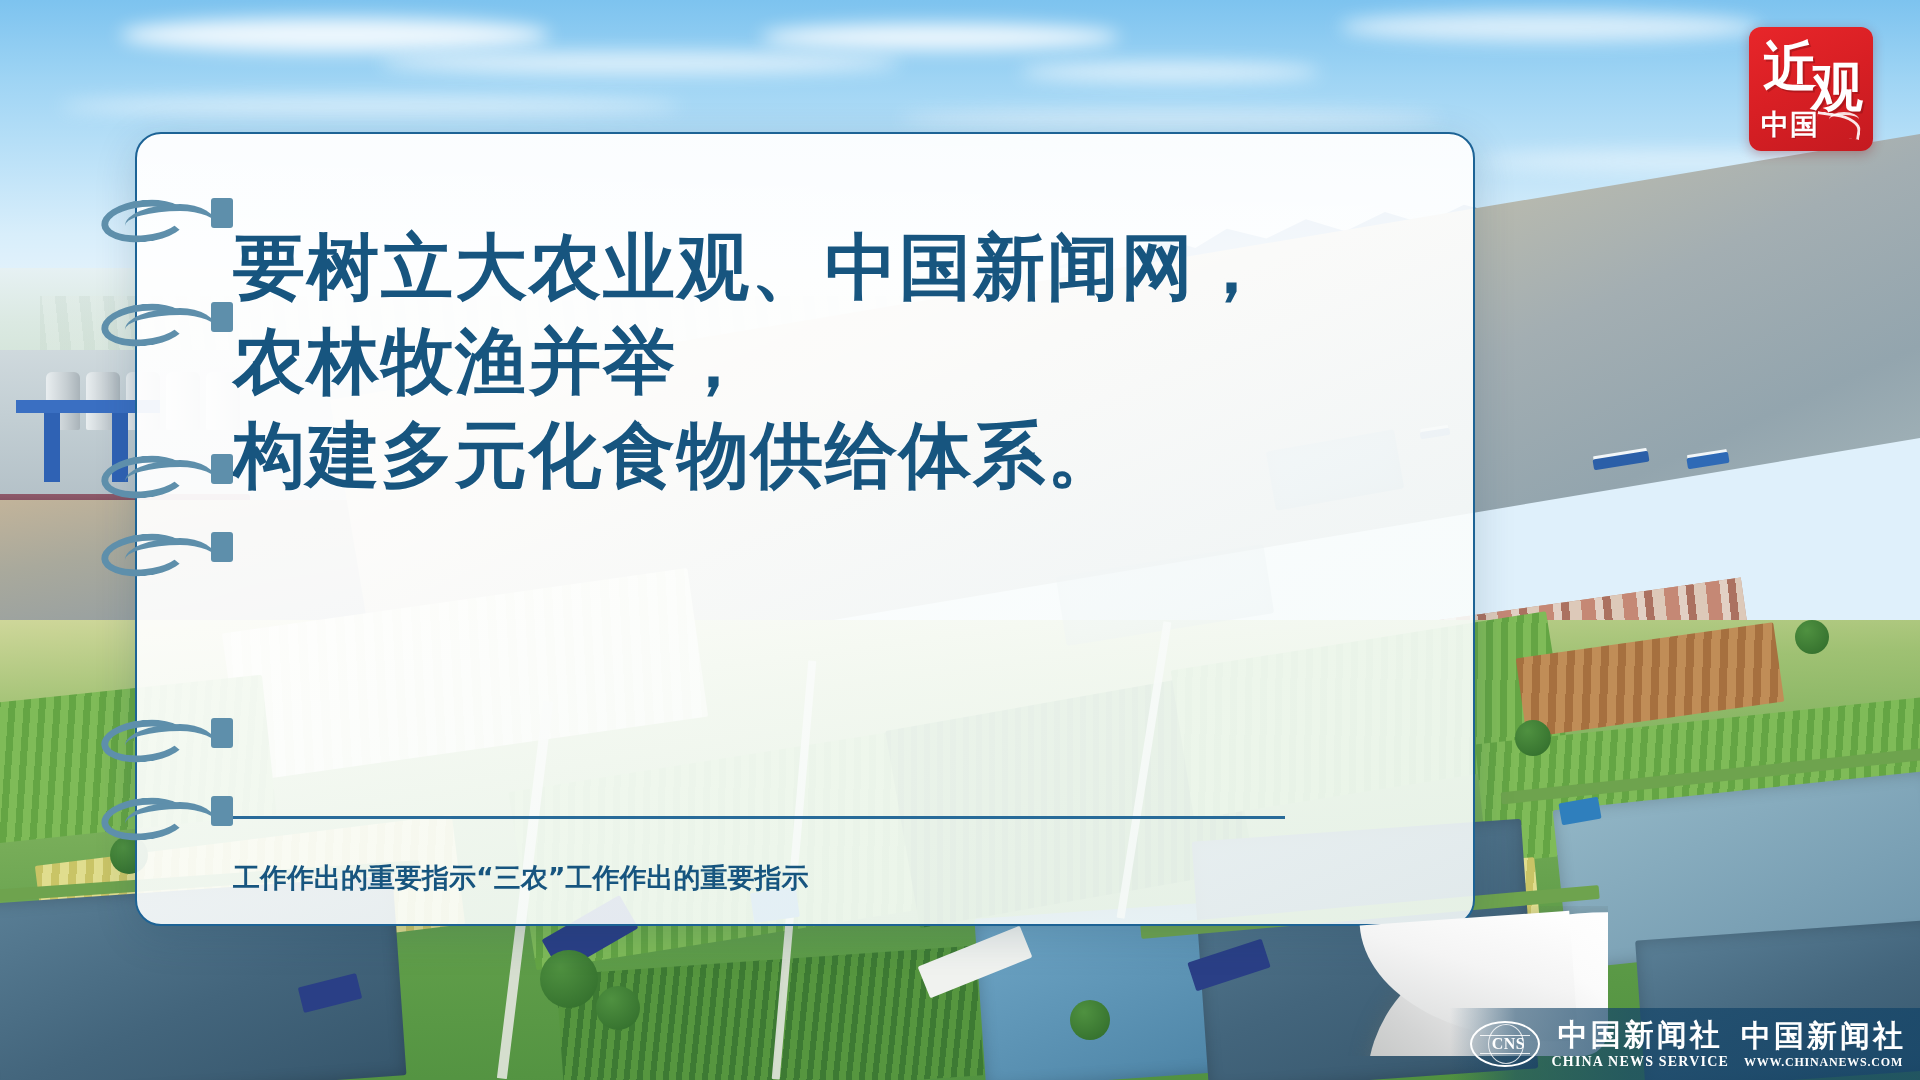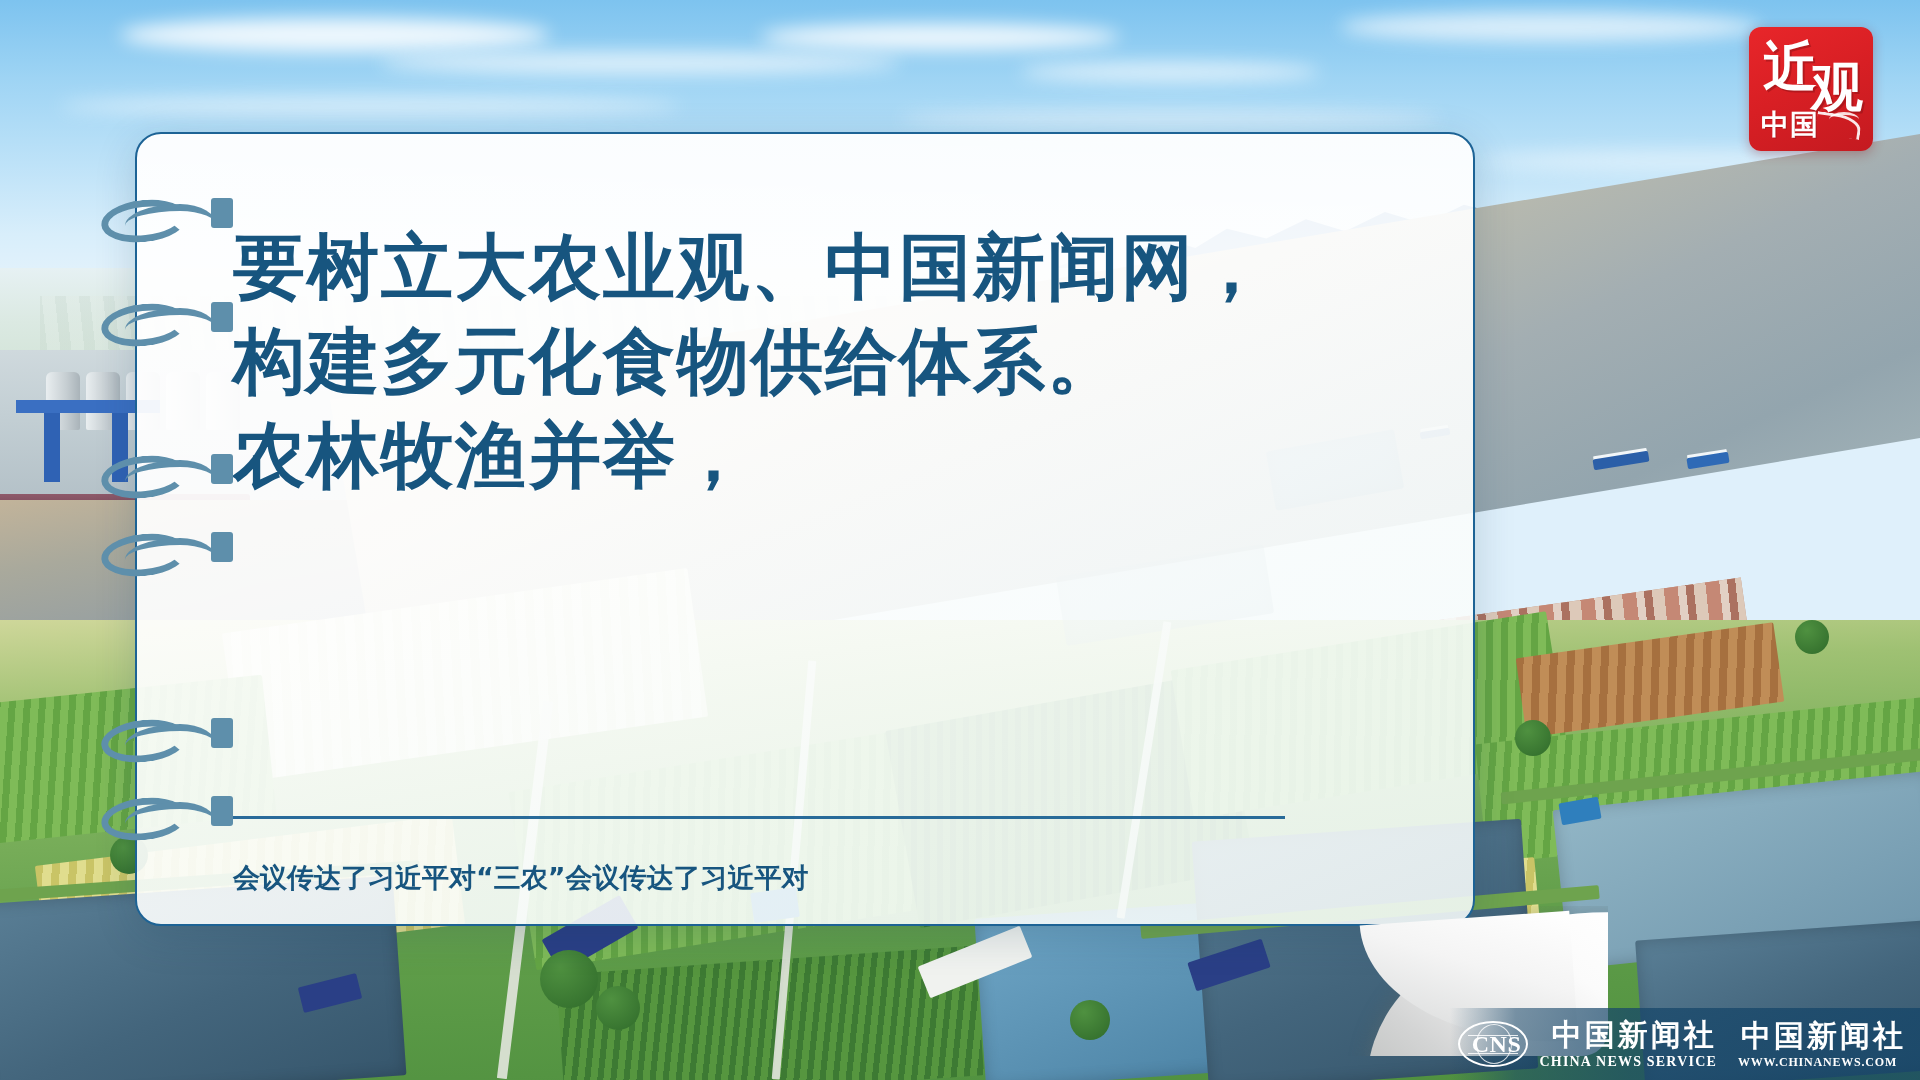--- a/index.html
+++ b/index.html
@@ -213,25 +213,25 @@
   .cns-globe{
     position:relative;width:66px;height:42px;border:2px solid #fff;border-radius:50%;
     display:flex;align-items:center;justify-content:center;flex:0 0 auto;
   }
   .cns-globe:before,.cns-globe:after{
     content:"";position:absolute;left:8px;right:8px;top:50%;height:0;border-top:1.5px solid rgba(255,255,255,.85);
   }
   .cns-globe:before{transform:translateY(-9px);}
   .cns-globe:after{transform:translateY(9px);}
   .cns-globe .meridian{position:absolute;top:1px;bottom:1px;left:50%;width:34px;margin-left:-17px;border:1.5px solid rgba(255,255,255,.8);border-radius:50%;}
-  .cns-globe .txt{position:relative;color:#fff;font-weight:700;font-size:24px;letter-spacing:.5px;z-index:2;
+  .cns-globe .txt{position:relative;color:#fff;font-weight:700;font-size:16px;letter-spacing:.5px;z-index:2;
     font-family:"Liberation Serif","DejaVu Serif",serif;background:rgba(22,70,105,.0);padding:0 2px;margin-left:8px;}
   .brand-block{display:flex;flex-direction:column;align-items:center;line-height:1;}
   .brand-cn{color:#fff;font-size:30px;font-weight:700;letter-spacing:3px;
-    font-family:"DejaVu Serif","Liberation Serif",serif;margin-left:12px;}
+    font-family:"DejaVu Serif","Liberation Serif",serif;}
   .brand-en{color:#fff;font-size:14px;font-weight:700;letter-spacing:1.2px;margin-top:5px;
     font-family:Liberation Serif, serif;}
   .brand-en.small{font-size:12px;letter-spacing:.8px;}
 </style>
 </head>
 <body>
 
 <div id="stage">
 
   <div class="bg">
@@ -309,28 +309,28 @@
     <div class="tree" style="left:596px;top:986px;width:44px;height:44px"></div>
     <div class="tree" style="left:1070px;top:1000px;width:40px;height:40px"></div>
     <div class="tree" style="left:1515px;top:720px;width:36px;height:36px"></div>
     <div class="tree" style="left:1795px;top:620px;width:34px;height:34px"></div>
     <div class="tree" style="left:110px;top:836px;width:38px;height:38px"></div>
   </div>
 
   <div class="card">
     <div class="card-inner">
       <div class="title">要树立大农业观、中国新闻网，</div>
+      <div class="title">农林牧渔并举，</div>
       <div class="title">构建多元化食物供给体系。</div>
-      <div class="title">农林牧渔并举，</div>
     </div>
 
     <div class="divider"></div>
 
     <div class="sub">
-      <div>会议传达了习近平对“三农”会议传达了习近平对</div>
+      <div>工作作出的重要指示“三农”工作作出的重要指示</div>
     </div>
 
     <div class="curl">
       <div class="shade"></div>
       <div class="sheet"></div>
       <div class="fold"></div>
     </div>
   </div>
 
   <div class="spiral" style="top:196px">

